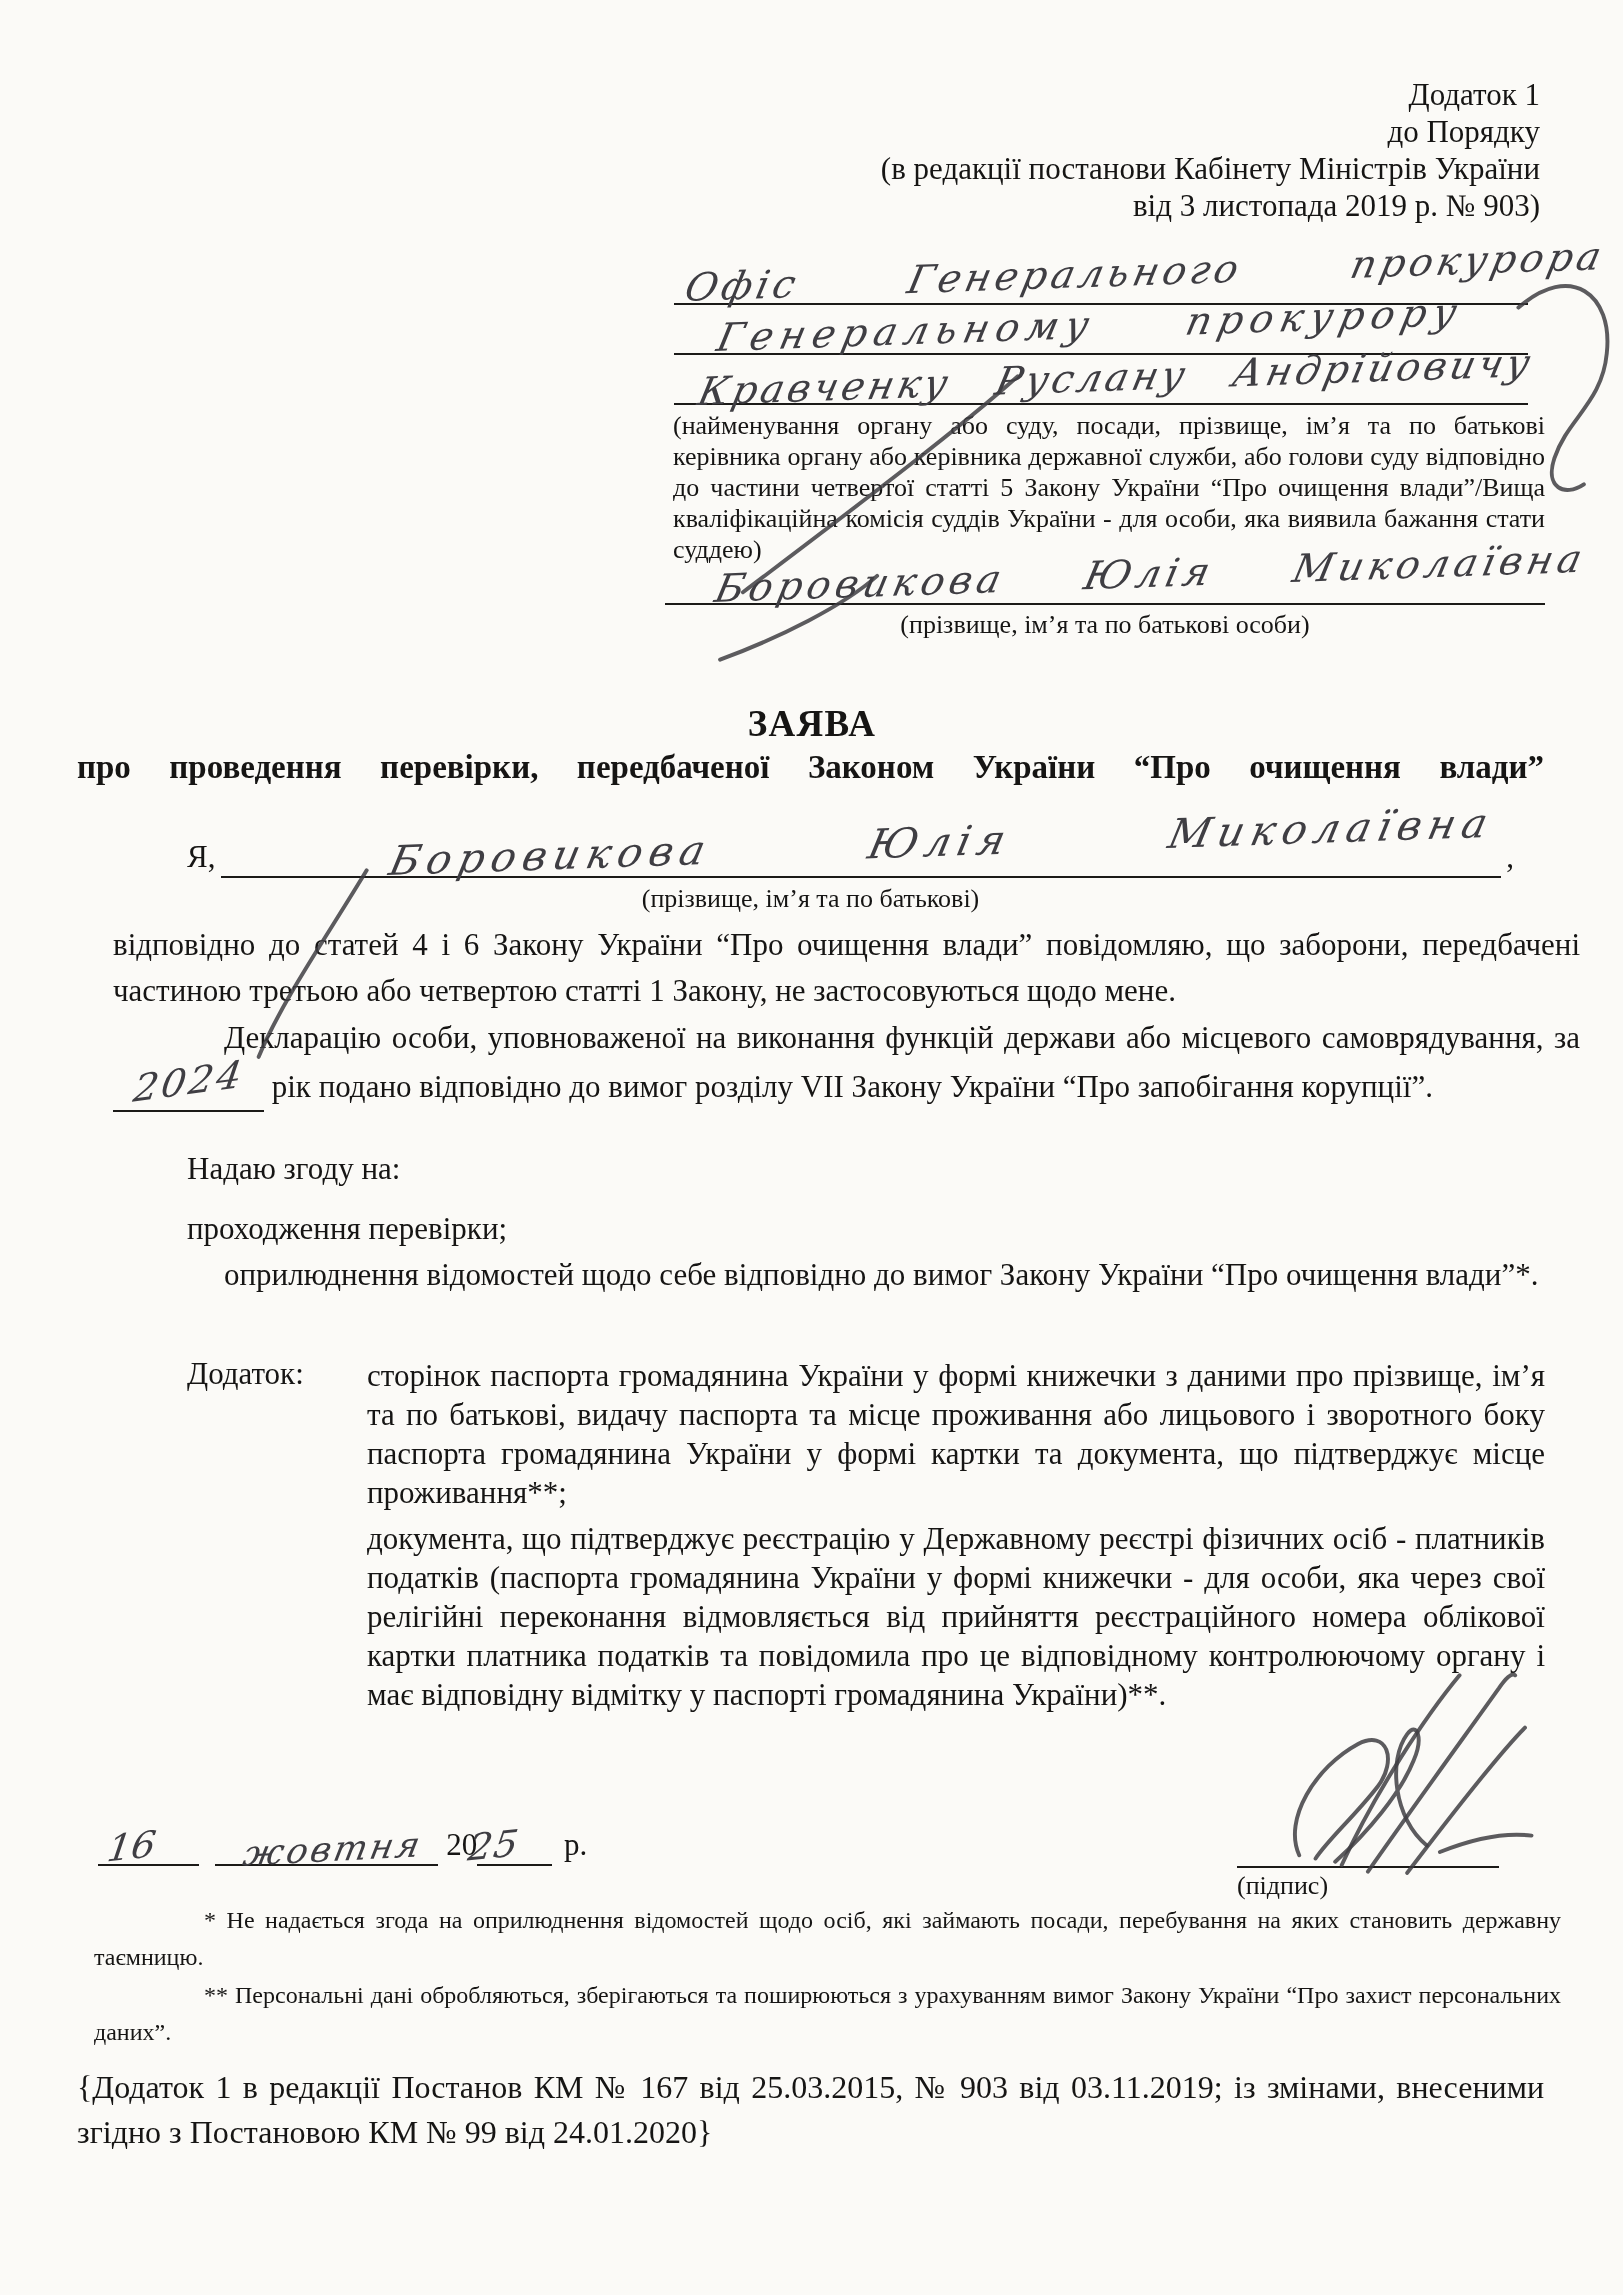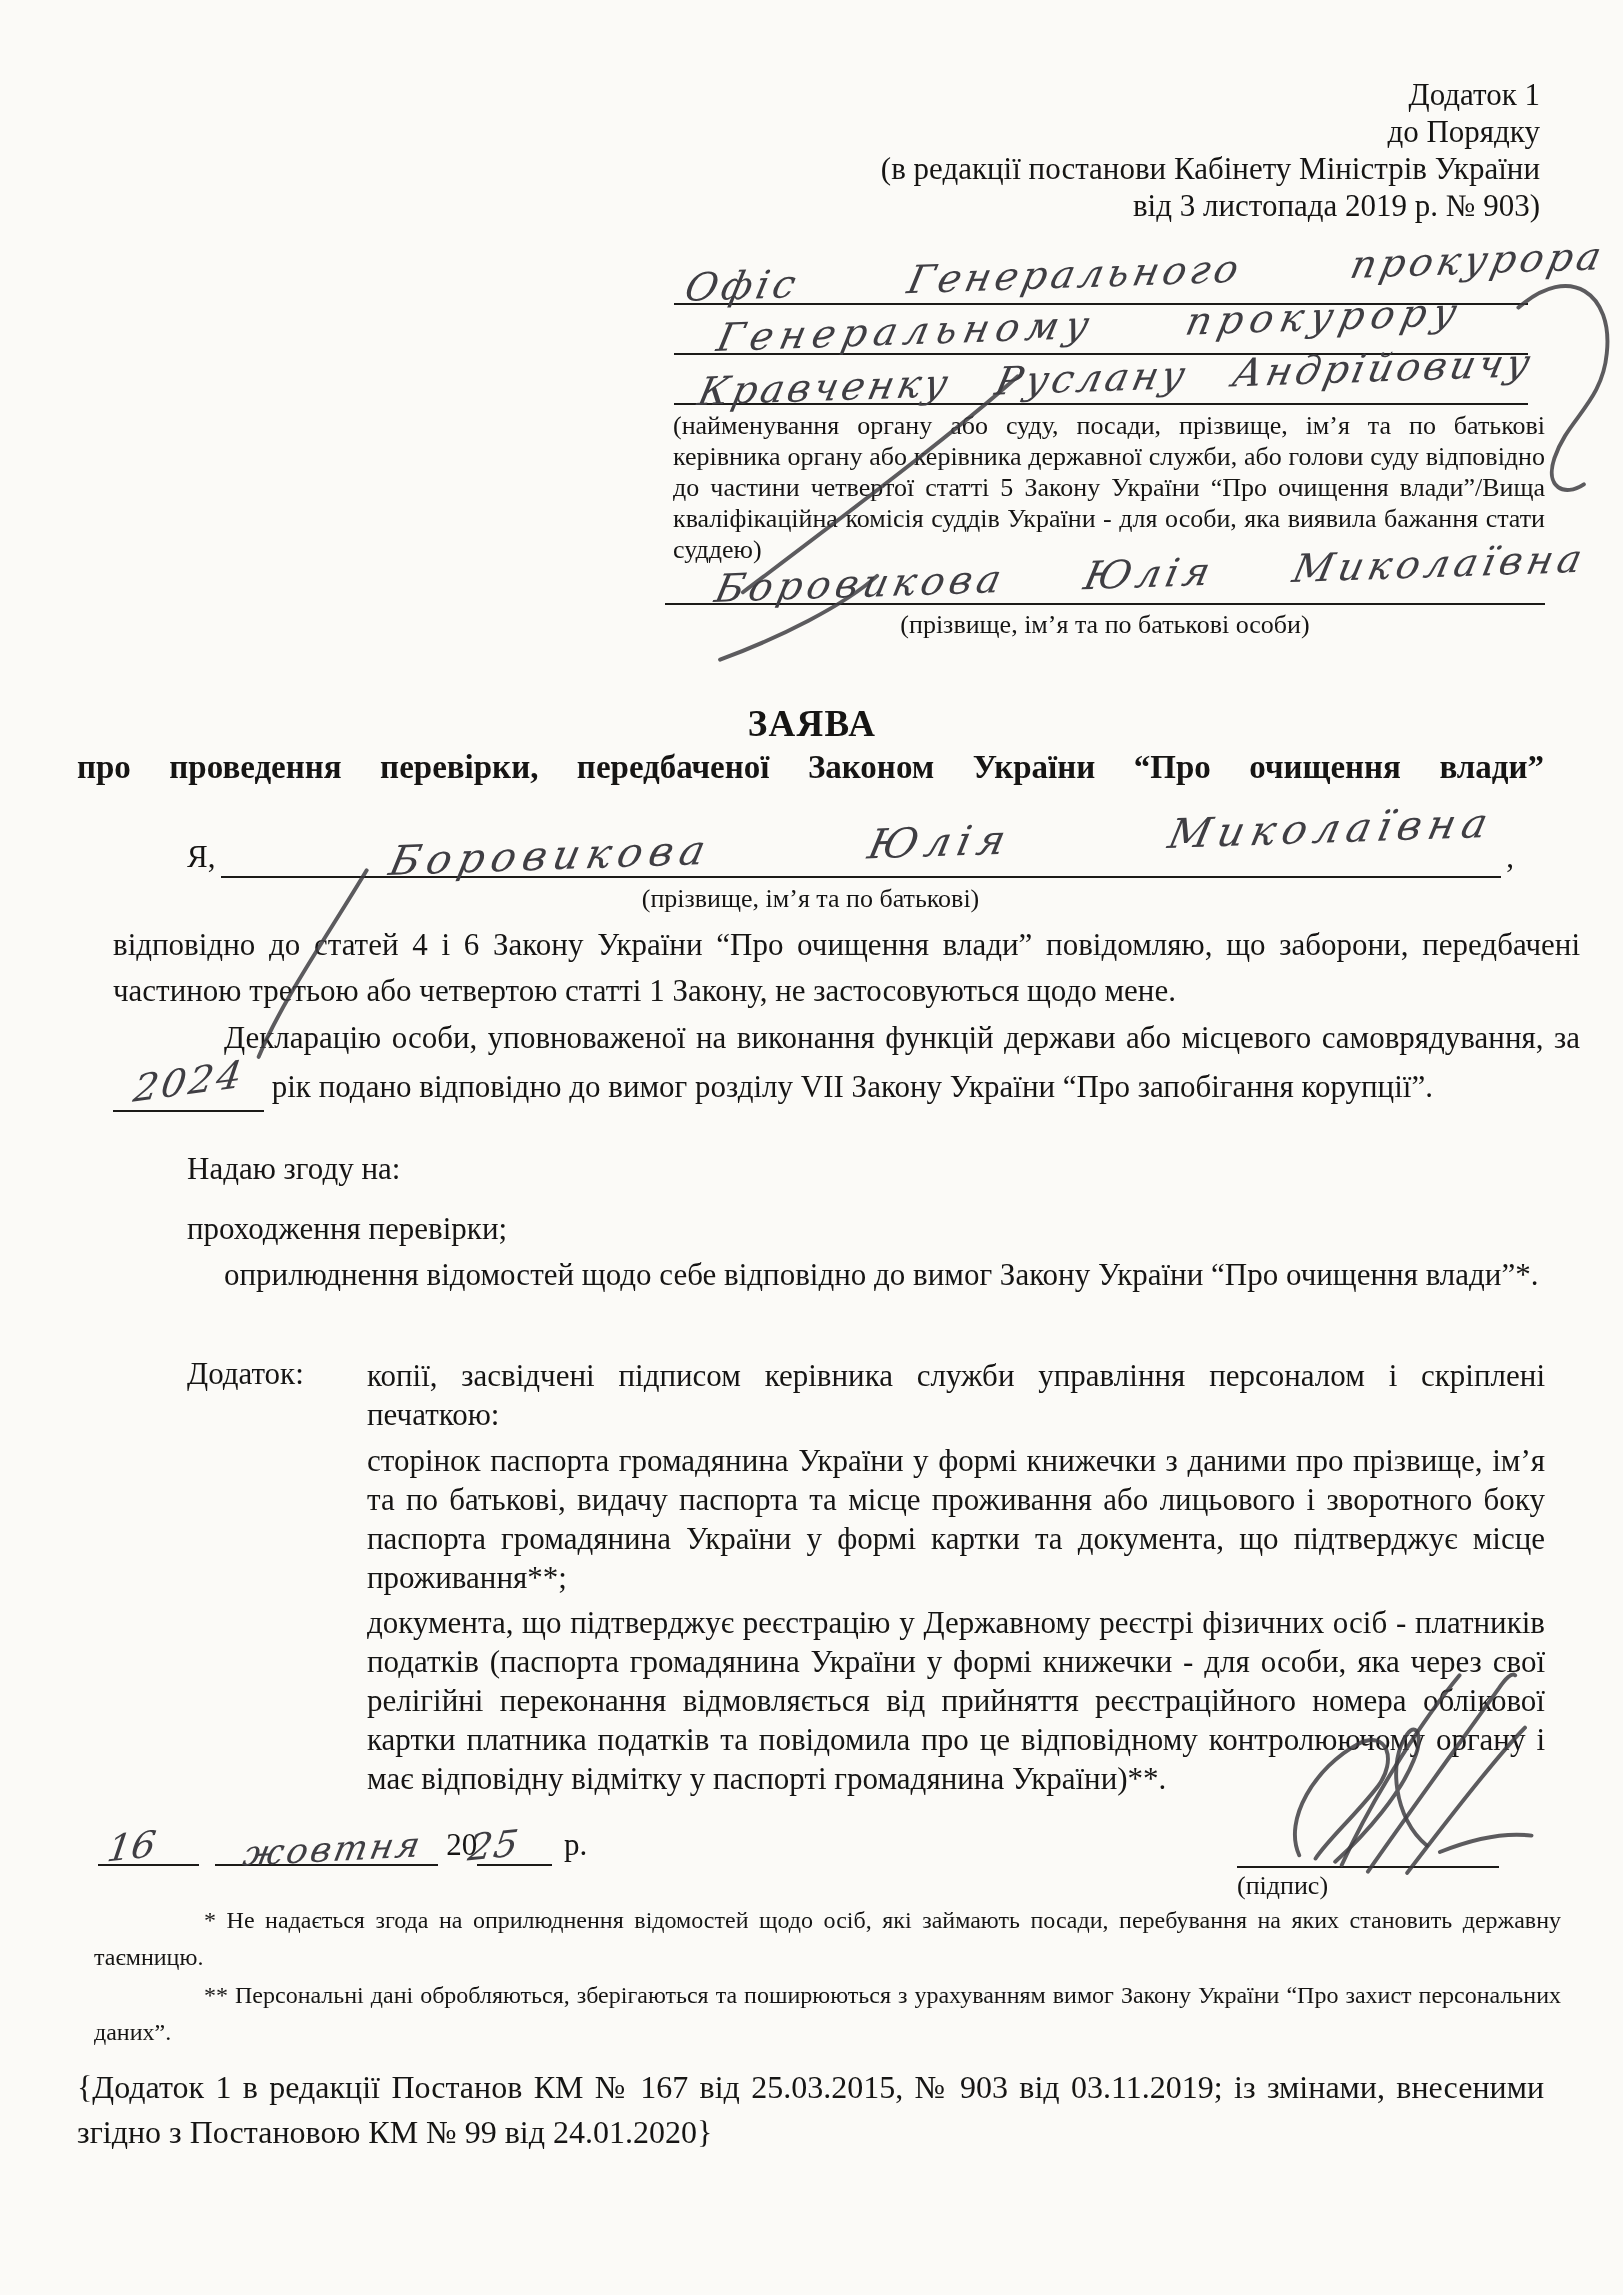--- a/index.html
+++ b/index.html
@@ -157,21 +157,20 @@
     <span>Декларацію особи, уповноваженої на виконання функцій держави або місцевого самоврядування, за </span><span class="year-blank"><span class="hw">2024</span></span><span> рік подано відповідно до вимог розділу VII Закону України “Про запобігання корупції”.</span>
   </div>
 
   <div class="abs consent-intro">Надаю згоду на:</div>
   <div class="abs c1">проходження перевірки;</div>
   <div class="abs para c2">оприлюднення відомостей щодо себе відповідно до вимог Закону України “Про очищення влади”*.</div>
 
   <div class="abs attach">
     <div class="label">Додаток:</div>
     <div>
-      <div class="ai">копії, засвідчені підписом керівника служби управління персоналом і скріплені печаткою:</div>
       <div class="ai">сторінок паспорта громадянина України у формі книжечки з даними про прізвище, ім’я та по батькові, видачу паспорта та місце проживання або лицьового і зворотного боку паспорта громадянина України у формі картки та документа, що підтверджує місце проживання**;</div>
       <div class="ai">документа, що підтверджує реєстрацію у Державному реєстрі фізичних осіб - платників податків (паспорта громадянина України у формі книжечки - для особи, яка через свої релігійні переконання відмовляється від прийняття реєстраційного номера облікової картки платника податків та повідомила про це відповідному контролюючому органу і має відповідну відмітку у паспорті громадянина України)**.</div>
     </div>
   </div>
 
   <div class="abs date-row">
     <span class="blank b-day">
       <span class="hw">16</span>
     </span>
     <span class="blank b-month">

